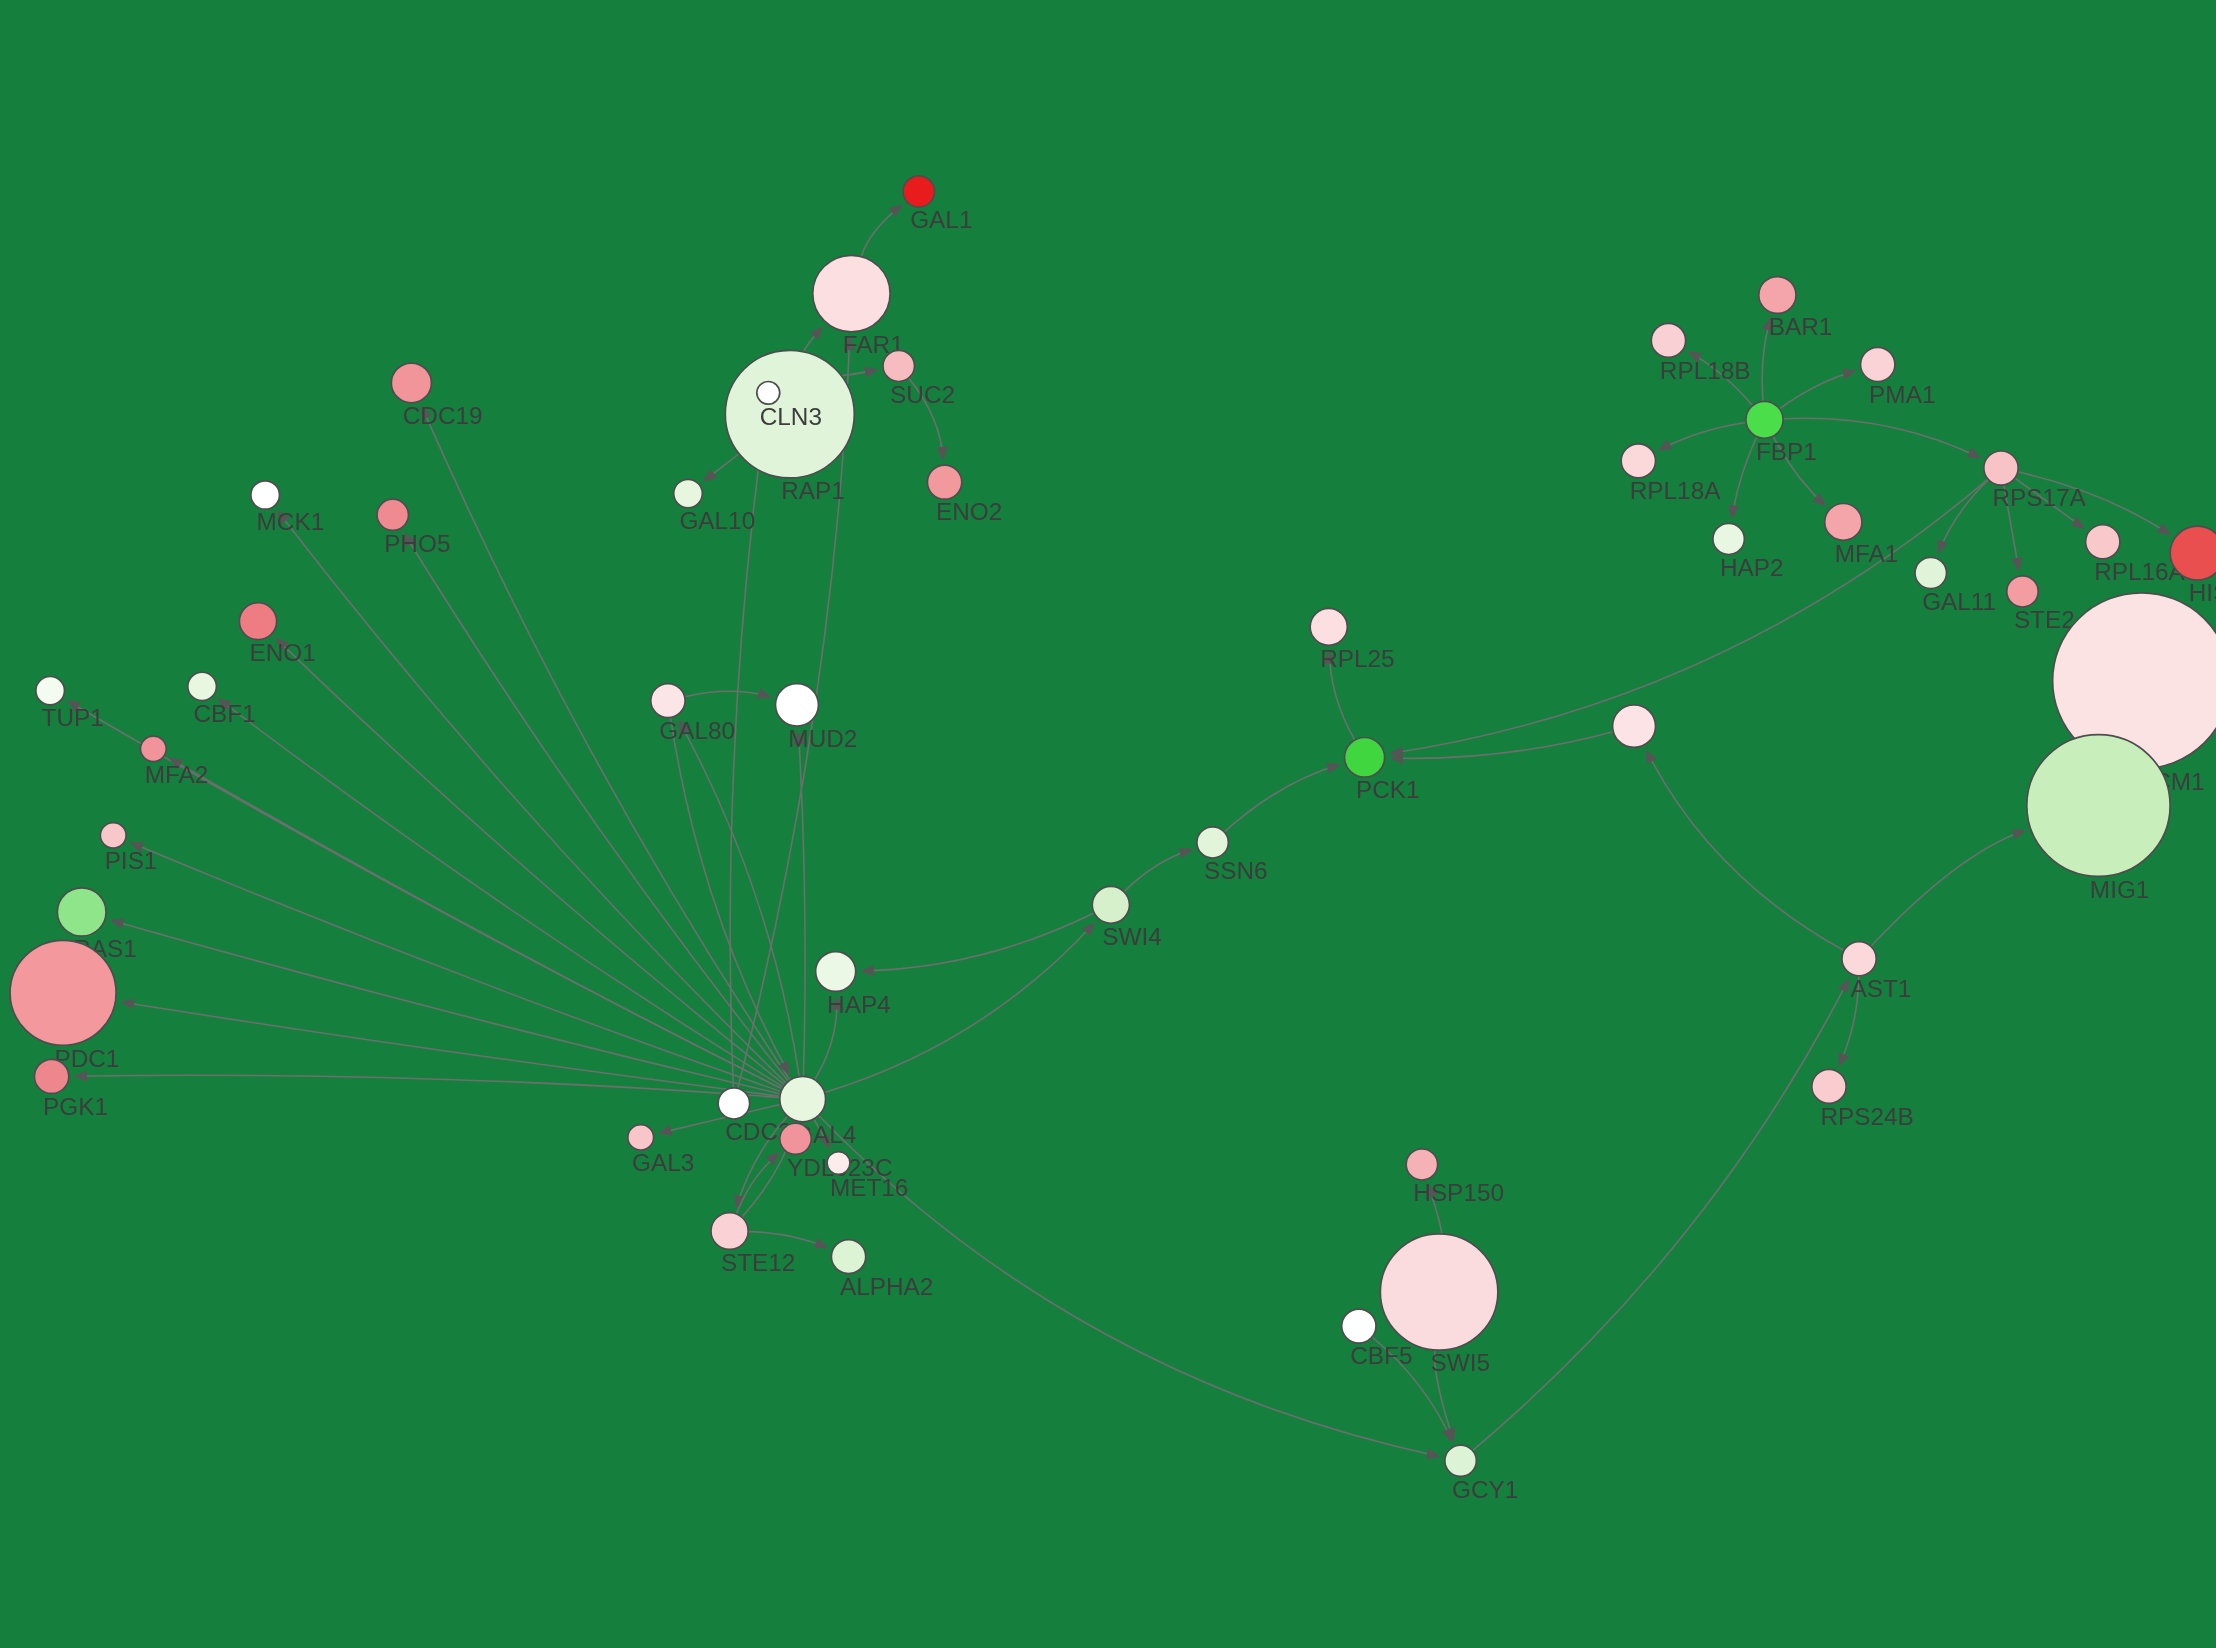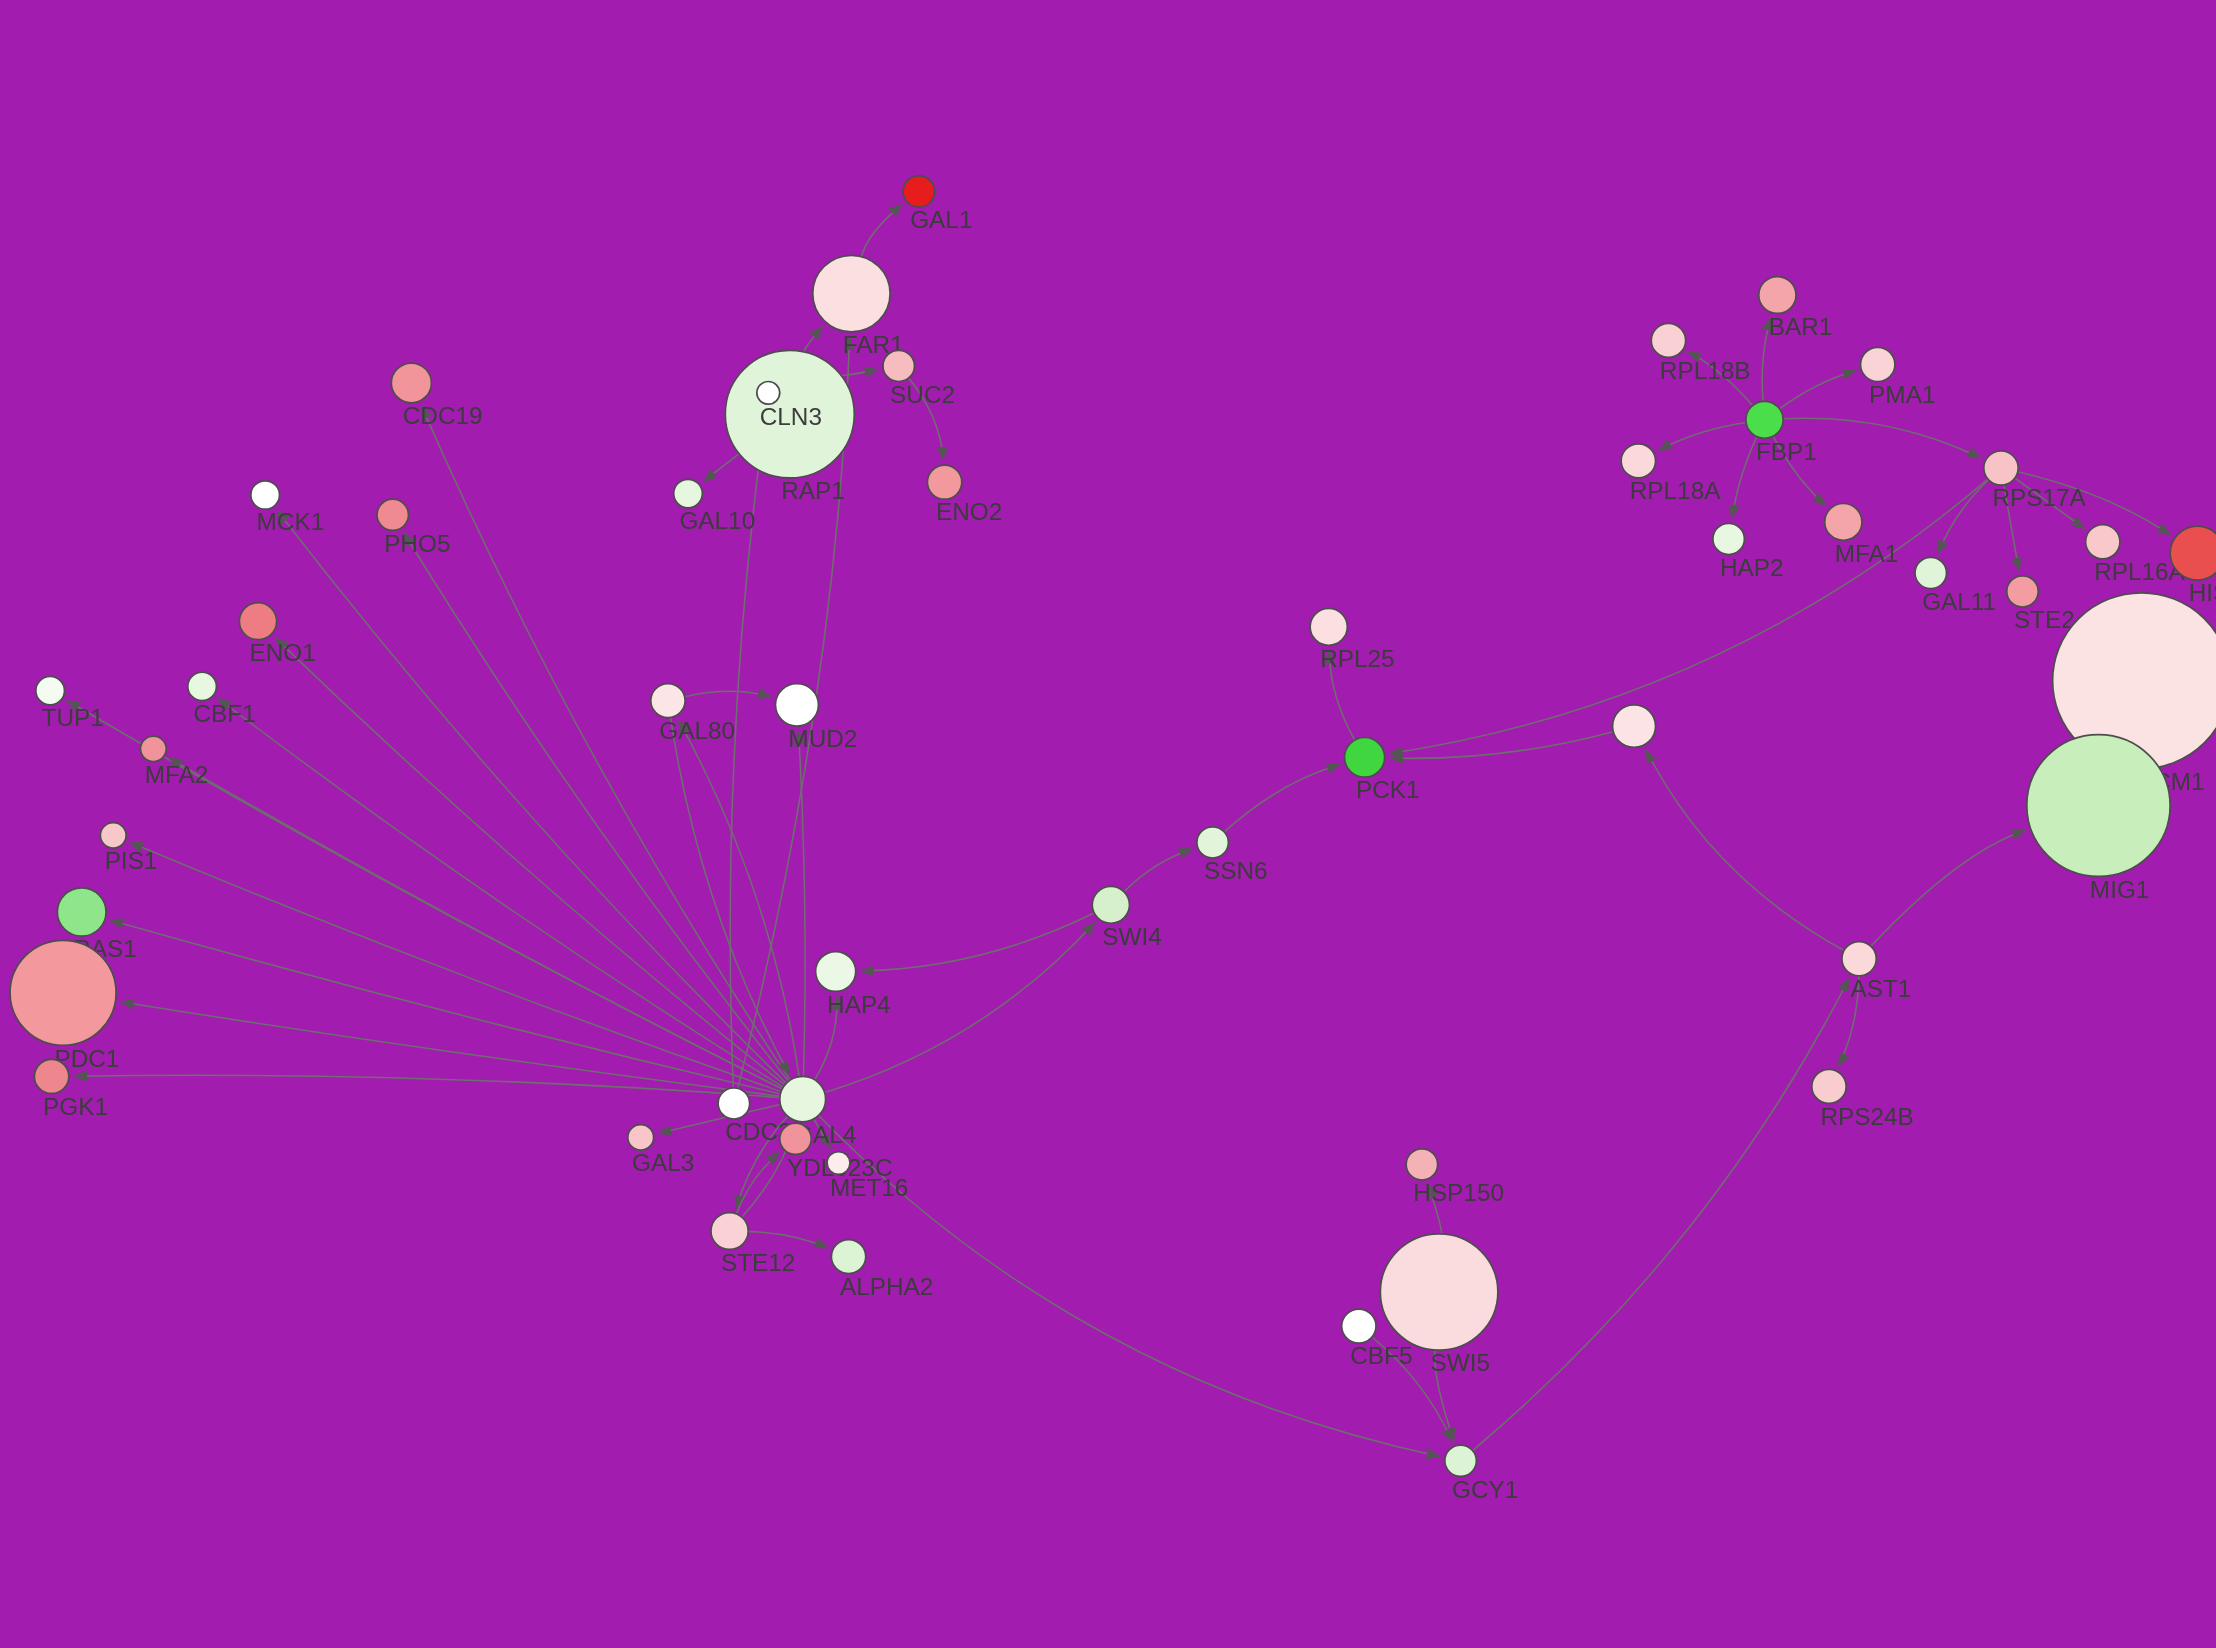--- a/index.html
+++ b/index.html
@@ -4,21 +4,21 @@
 <style>
   html, body {
     margin: 0;
     padding: 0;
     background: #ffffff;
   }
   #stage {
     width: 2216px;
     height: 1648px;
     overflow: hidden;
-    background: #a21caf;
+    background: #15803d;
   }
   svg {
     display: block;
   }
   .edge {
     fill: none;
     stroke: #6e6e6e;
     stroke-width: 1.1;
   }
   .node {

